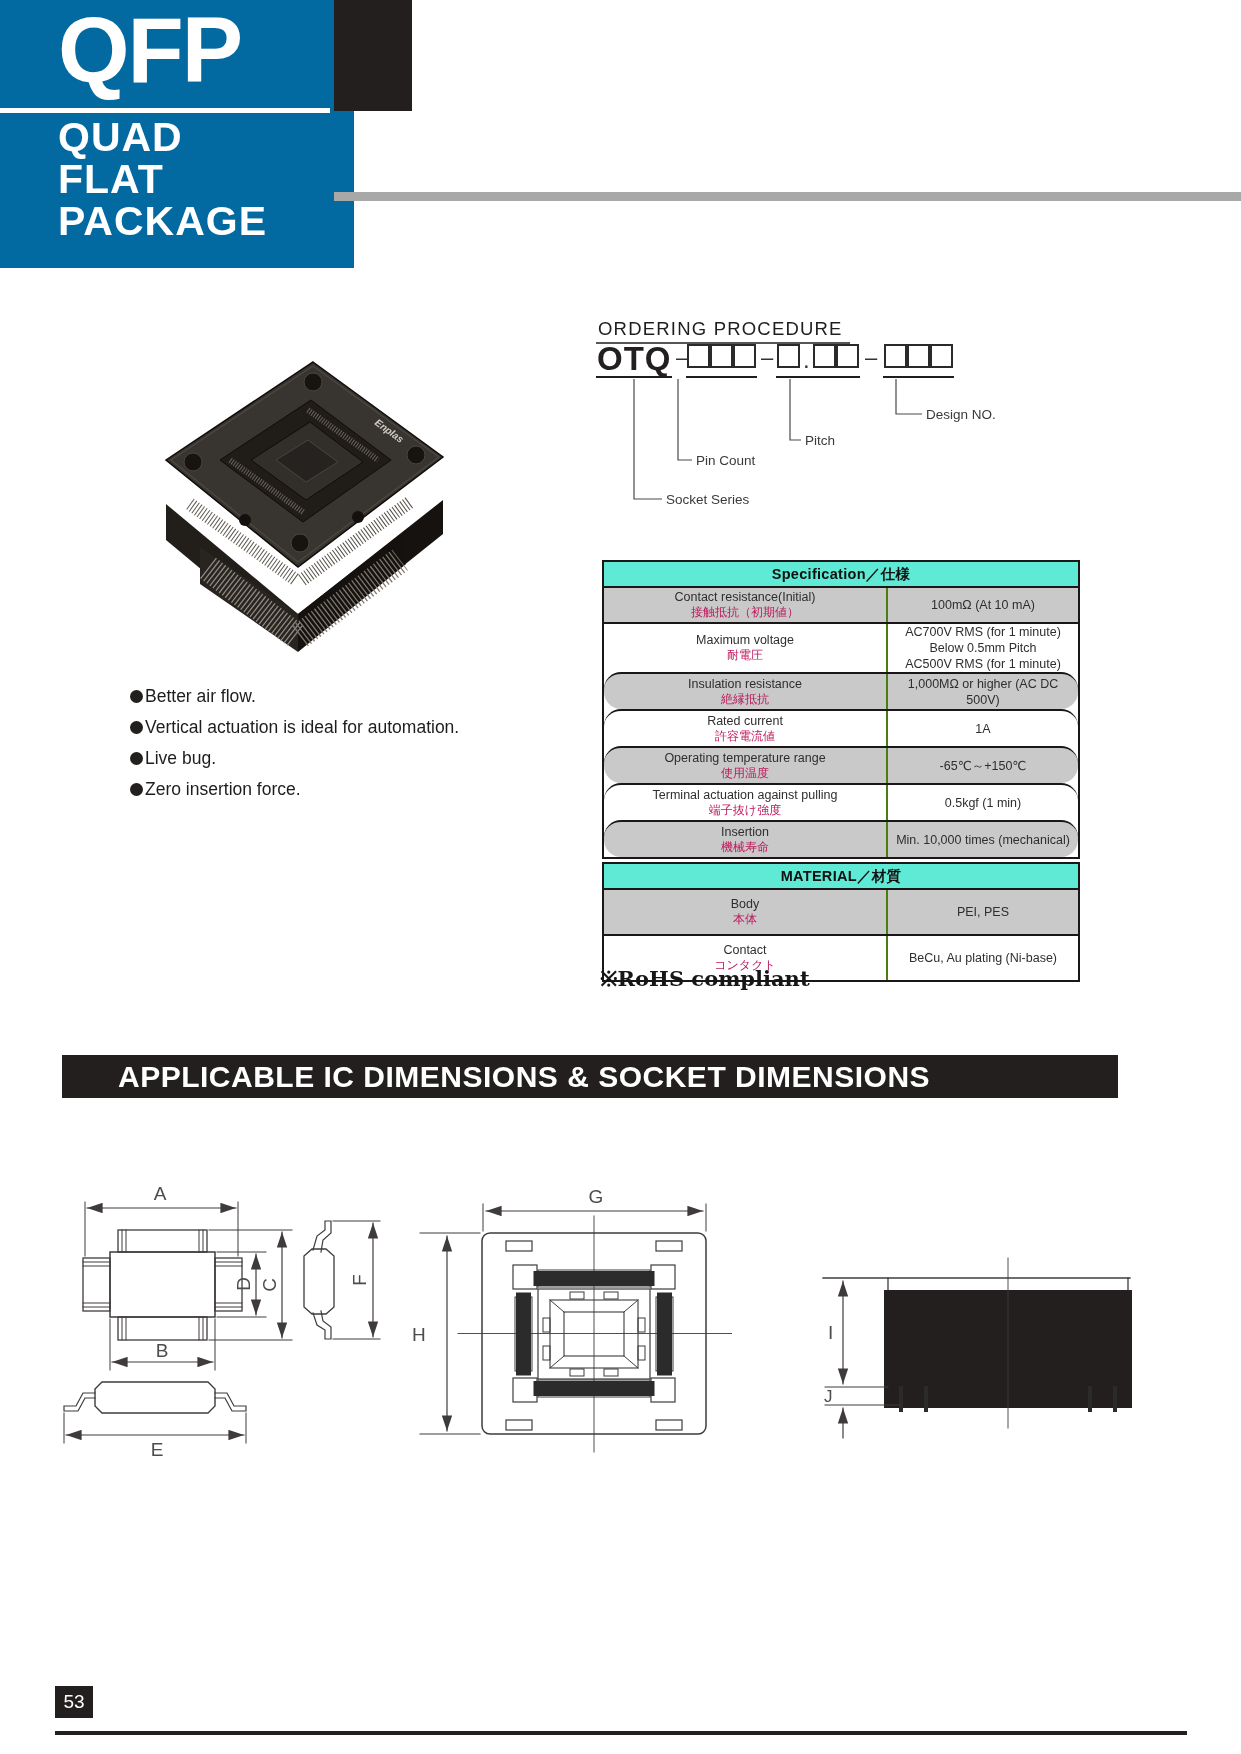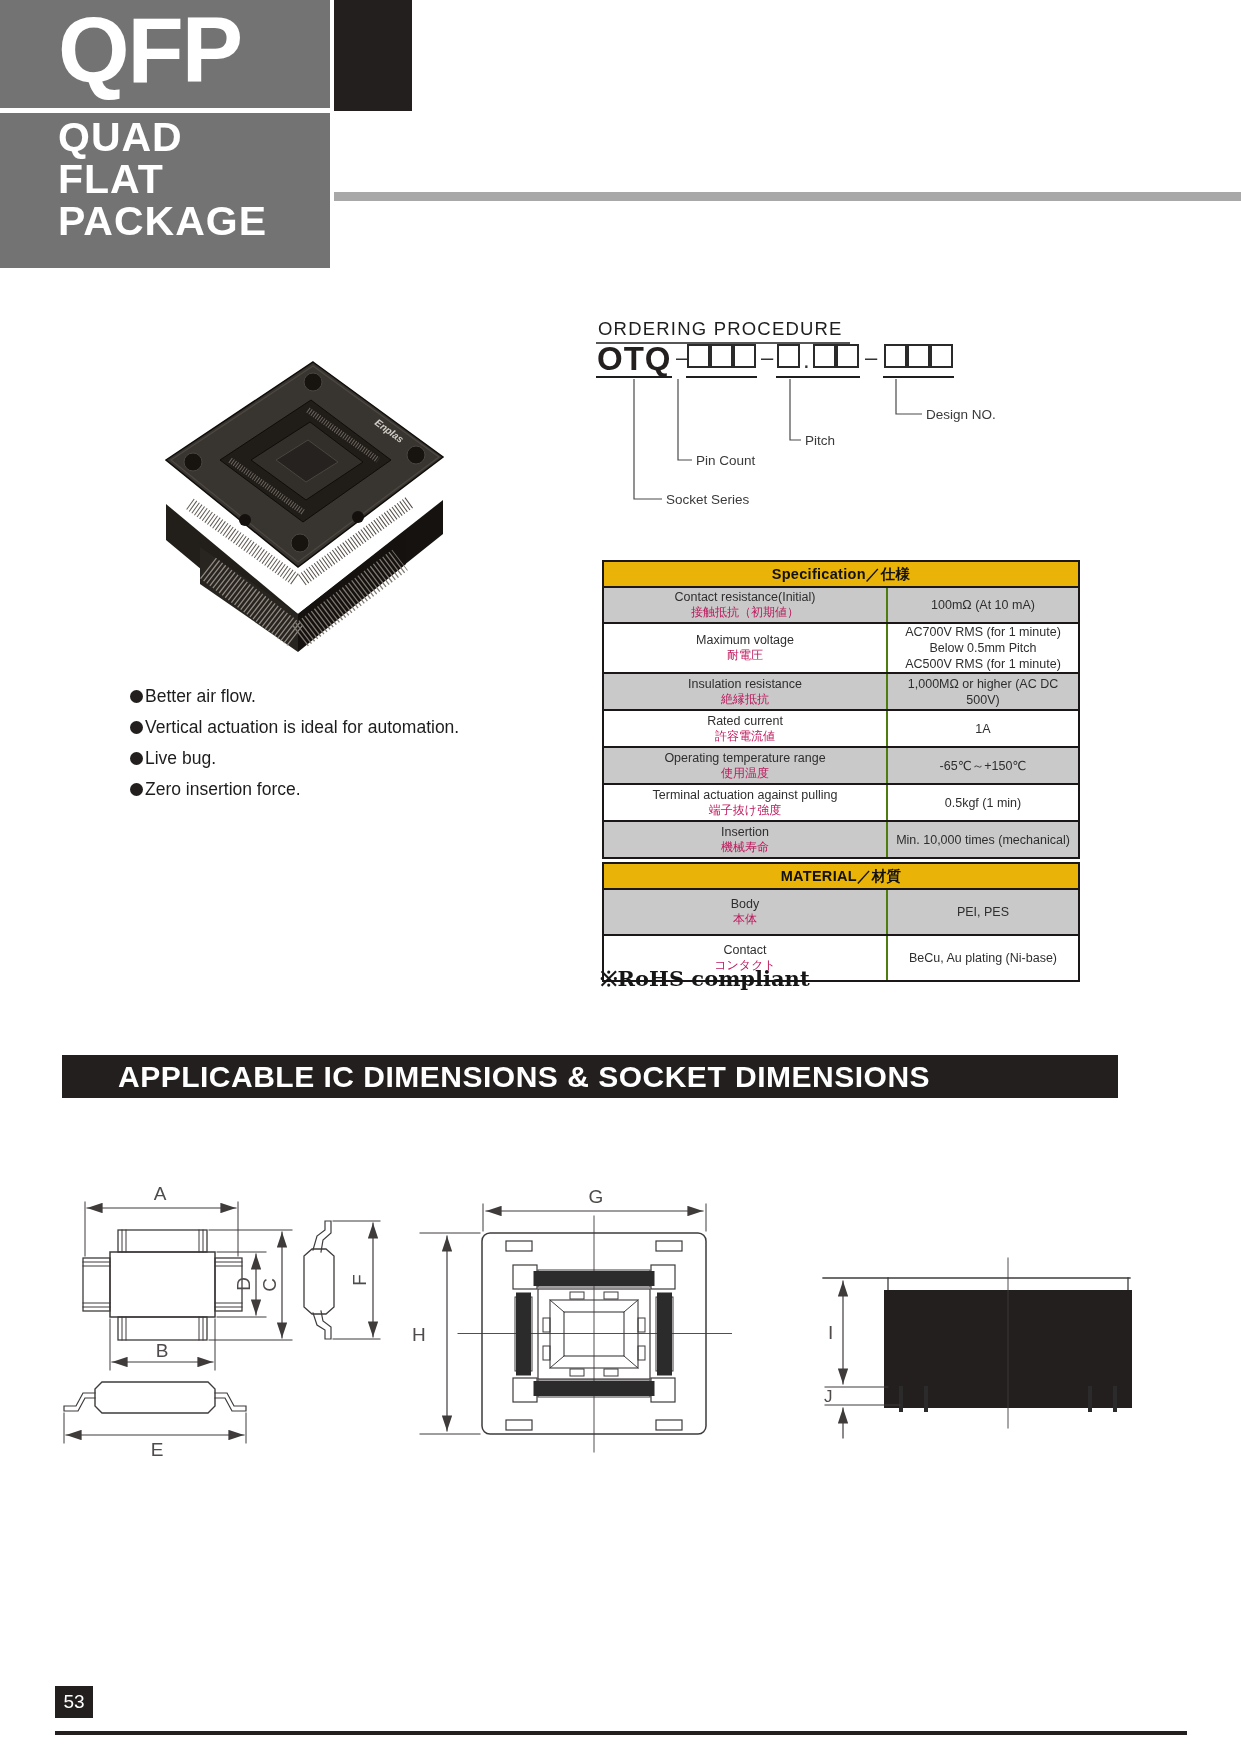--- a/index.html
+++ b/index.html
@@ -1,45 +1,45 @@
 <!DOCTYPE html>
 <html><head>
 <meta charset="utf-8">
 <style>
   html,body{margin:0;padding:0;background:#e8e8e8;}
   #page{position:relative;width:1241px;height:1754px;background:#ffffff;overflow:hidden;
         font-family:"Liberation Sans","DejaVu Sans",sans-serif;color:#222;}
   .abs{position:absolute;}
 
   
-  #header-box{left:0;top:0;width:330px;height:268px;background:#737373;}
+  #header-box{left:0;top:0;width:330px;height:268px;background:#0369a1;padding-left:24px;}
   #logo-title{left:58px;top:2px;font-size:92px;font-weight:800;color:#fff;letter-spacing:-2px;line-height:1.06;}
   #logo-sep{left:0;top:108px;width:330px;height:5px;background:#fff;}
   .logo-sub{left:58px;color:#fff;font-weight:bold;font-size:41px;letter-spacing:1px;line-height:1;}
   #header-tab{left:334px;top:0;width:78px;height:111px;background:#241f1f;}
   #gray-bar{left:334px;top:192px;width:907px;height:9px;background:#a8a8a8;}
 
   
   #features{left:130px;top:686px;width:420px;}
   .feature{display:flex;align-items:center;margin-bottom:10px;font-size:17.5px;color:#1d1d1d;}
   .dot{width:13px;height:13px;border-radius:50%;background:#241f1f;margin-right:2px;flex:0 0 13px;}
 
   
   .spec-table{left:602px;width:478px;border:2.5px solid #1b1717;box-sizing:border-box;background:#fff;}
   .t-head{display:flex;align-items:center;justify-content:center;font-weight:bold;font-size:14.5px;
-          letter-spacing:.3px;color:#111;background:#eab308;}
+          letter-spacing:.3px;color:#111;background:#5eead4;}
   .t-row{display:flex;border-top:2.2px solid #1b1717;box-sizing:border-box;}
   .t-row.shade{background:#c9c9c9;}
   .t-left{flex:0 0 284px;border-right:2px solid #4d7c0f;display:flex;flex-direction:column;
           align-items:center;justify-content:center;text-align:center;box-sizing:border-box;padding:1px 4px;}
   .t-right{flex:1;display:flex;align-items:center;justify-content:center;text-align:center;
            font-size:12.5px;color:#2e2e2e;white-space:pre-line;line-height:1.28;padding:1px 4px;box-sizing:border-box;}
   .lbl-en{font-size:12.5px;color:#2e2e2e;line-height:1.2;}
   .lbl-ja{font-size:12px;color:#be185d;line-height:1.25;}
-  .h24{height:24px;} .h36{height:36px;} .h50{height:50px;} .h37{height:37px;} .h38{height:46px;}
+  .h24{height:24px;} .h36{height:36px;} .h50{height:50px;} .h37{height:37px;border-radius:17px;} .h38{height:46px;}
 
   #rohs{left:600px;top:964px;font-family:"DejaVu Serif","Liberation Serif",serif;
         font-weight:bold;font-size:21px;color:#161616;}
 
   
   #banner{left:62px;top:1055px;width:1056px;height:43px;background:#241f1f;}
   #banner span{display:block;color:#fff;font-weight:bold;font-size:30px;letter-spacing:.5px;
                line-height:44px;padding-left:56px;white-space:nowrap;}
 
   

